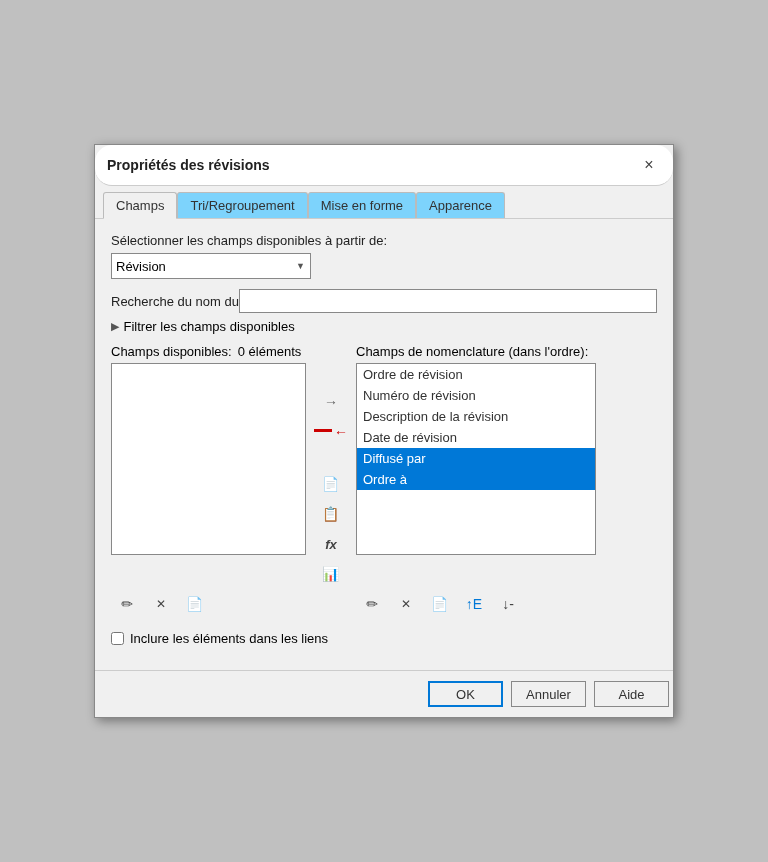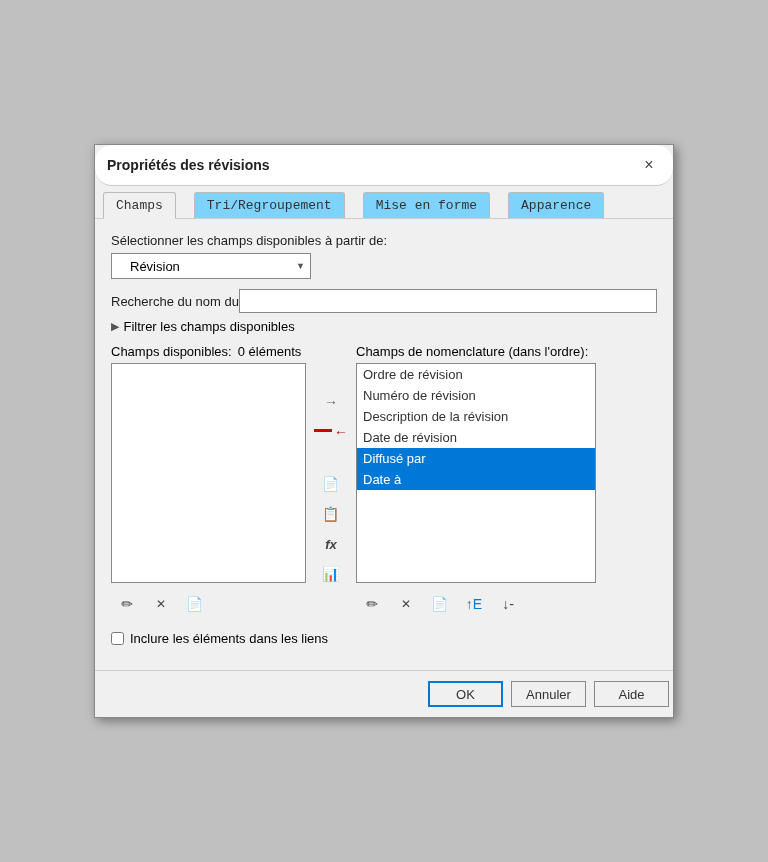--- a/index.html
+++ b/index.html
@@ -44,22 +44,21 @@
       display: flex;
       align-items: center;
       justify-content: center;
     }
 
     .tabs-bar {
       background: #f0f0f0;
       border-bottom: 1px solid #ccc;
       display: flex;
       padding: 6px 8px 0 8px;
-      gap: 18px;
-      font-family: Liberation Mono, monospace;
+      gap: 0;
     }
     .tab {
       padding: 5px 12px;
       border: 1px solid #bbb;
       border-bottom: none;
       background: #7dd3fc;
       cursor: pointer;
       font-size: 13px;
       color: #333;
       border-radius: 3px 3px 0 0;
@@ -84,21 +83,21 @@
     }
 
     .dropdown-container {
       margin-bottom: 10px;
     }
     .dropdown {
       width: 200px;
       height: 26px;
       border: 1px solid #888;
       background: #fff;
-      padding: 2px 24px 2px 18px;
+      padding: 2px 24px 2px 4px;
       font-size: 13px;
       appearance: none;
       position: relative;
     }
     .dropdown-wrapper {
       position: relative;
       display: inline-block;
     }
     .dropdown-wrapper::after {
       content: '▼';
@@ -133,21 +132,21 @@
       margin-bottom: 10px;
       cursor: pointer;
     }
     .filter-arrow {
       color: #555;
       font-size: 11px;
     }
     .list-box {
       border: 1px solid #888;
       background: #fff;
-      height: 220px;
+      height: 192px;
       overflow-y: auto;
       font-size: 13px;
     }
     .list-box-left {
       width: 195px;
     }
     .list-box-right {
       width: 240px;
     }
     .list-item {
@@ -327,21 +326,21 @@
           <span style="color:green; font-size:14px;">📊</span>
         </button>
       </div>
 
       <div class="list-box list-box-right">
         <div class="list-item">Ordre de révision</div>
         <div class="list-item">Numéro de révision</div>
         <div class="list-item">Description de la révision</div>
         <div class="list-item">Date de révision</div>
         <div class="list-item selected">Diffusé par</div>
-        <div class="list-item selected">Date à</div>
+        <div class="list-item selected">Ordre à</div>
       </div>
     </div>
 
     <div class="two-toolbars">
       <div class="toolbar-left">
         <button class="icon-btn">
           <span>✏</span>
         </button>
         <button class="icon-btn">
           <span style="font-size:12px;">✕</span>

